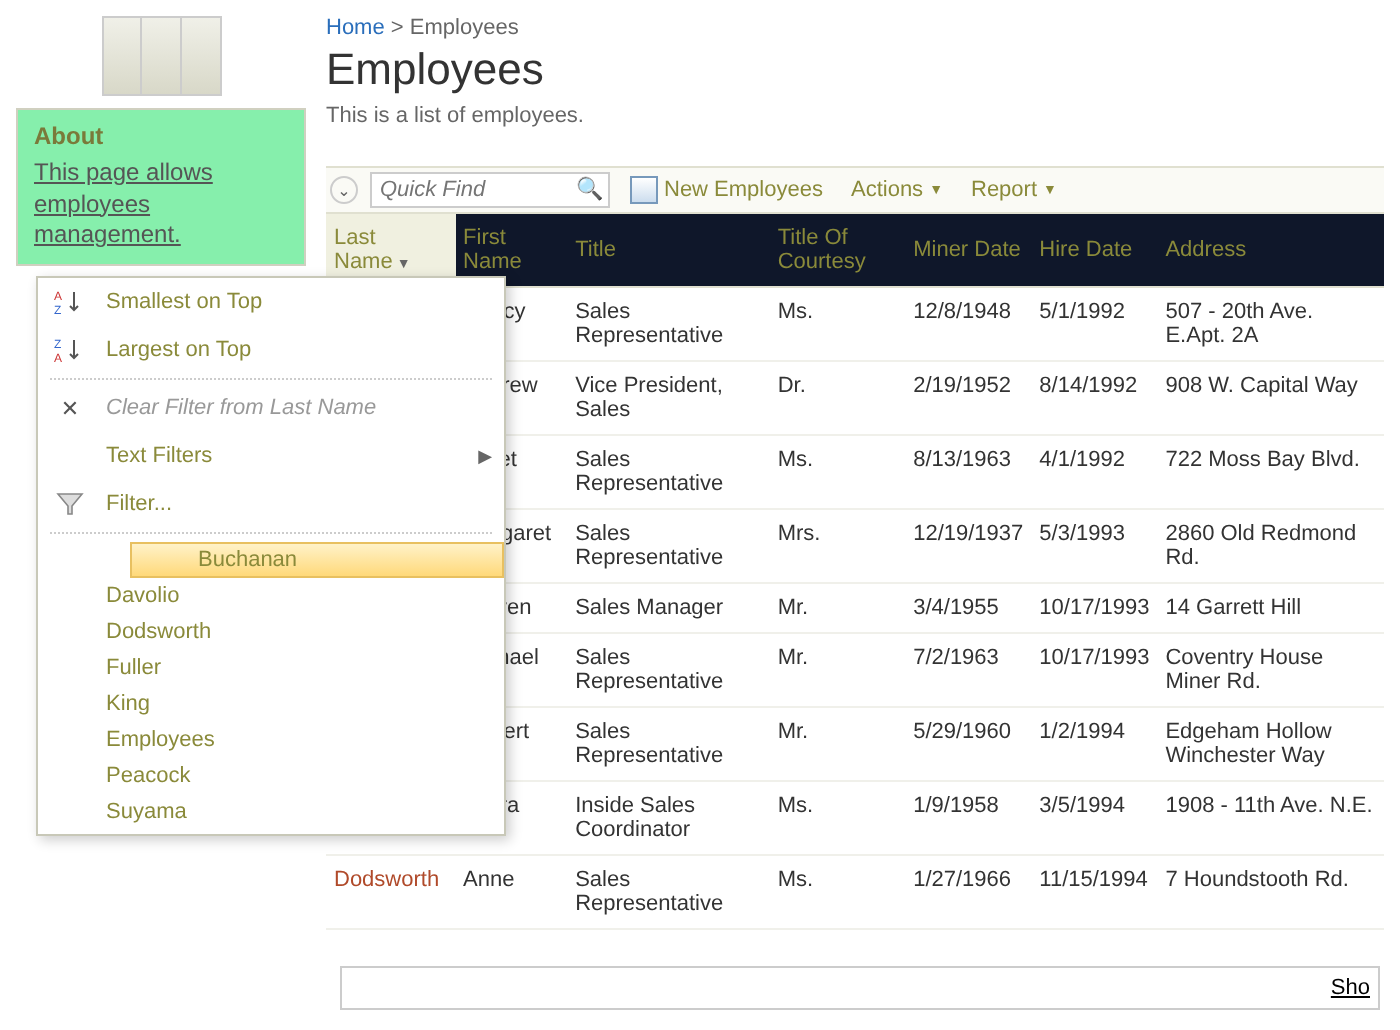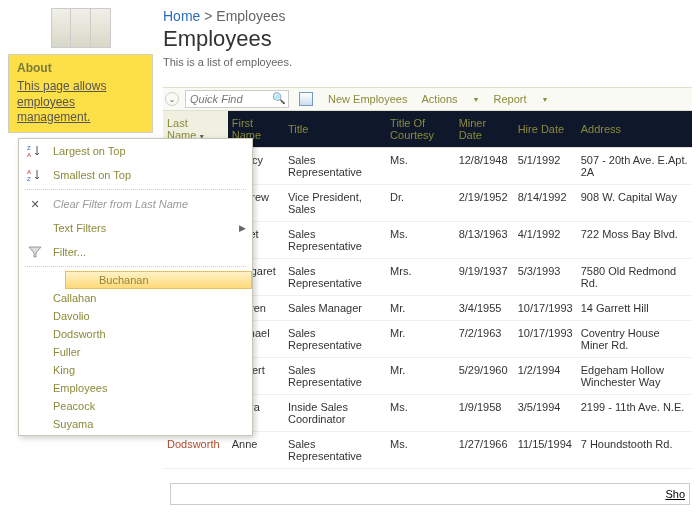--- a/index.html
+++ b/index.html
@@ -2,34 +2,34 @@
 <html><head>
 <meta charset="utf-8">
 <style>
 * { box-sizing: border-box; margin: 0; padding: 0; }
 body { font-family: "Segoe UI", Tahoma, sans-serif; font-size: 12px; color: #333; background: #fff; width: 700px; height: 515px; overflow: hidden; position: relative; }
 .page { display: flex; padding: 8px; gap: 10px; height: 100%; }
 .sidebar { width: 145px; flex-shrink: 0; }
 .sidebar-logo { width: 60px; height: 40px; margin: 0 auto 6px; background: linear-gradient(#f0f0e8, #d8d8c8); border: 1px solid #ccc; display: flex; }
 .sidebar-logo span { flex: 1; border-right: 1px solid #ccc; }
 .sidebar-logo span:last-child { border-right: none; }
-.about-box { background: #fde047; border: 1px solid #d0d0c0; padding: 6px 8px; }
+.about-box { background: #86efac; border: 1px solid #d0d0c0; padding: 6px 8px; }
 .about-title { color: #7a7a3a; font-weight: bold; margin-bottom: 4px; font-size: 12px; }
 .about-text { font-size: 12px; color: #555; line-height: 1.3; text-decoration: underline; }
 .main { flex: 1; min-width: 0; }
-.breadcrumb { font-size: 14px; color: #666; margin-bottom: 2px; }
+.breadcrumb { font-size: 11px; color: #666; margin-bottom: 2px; }
 .breadcrumb a { color: #2a6ebb; text-decoration: none; }
 .page-title { font-size: 22px; font-weight: normal; color: #333; margin-bottom: 4px; }
 .page-desc { font-size: 11px; color: #666; margin-bottom: 19px; }
 .toolbar { display: flex; align-items: center; gap: 6px; padding: 2px 0; border-top: 1px solid #e0e0d0; border-bottom: 1px solid #e0e0d0; background: #fafaf5; height: 24px; }
 .toolbar-chev { width: 14px; height: 14px; border: 1px solid #ccc; border-radius: 7px; display: flex; align-items: center; justify-content: center; font-size: 8px; color: #666; margin-left: 2px; cursor: pointer; }
-.quick-find { position: relative; width: 104px; }
+.quick-find { position: relative; width: 120px; }
 .quick-find input { width: 100%; height: 18px; border: 1px solid #ccc; padding: 0 18px 0 4px; font-size: 11px; font-style: italic; color: #888; }
 .quick-find .mag { position: absolute; right: 3px; top: 2px; font-size: 11px; color: #666; cursor: pointer; }
-.tb-link { color: #8a8a3a; font-size: 11px; cursor: pointer; display: flex; align-items: center; gap: 15px; padding: 0 4px; }
+.tb-link { color: #8a8a3a; font-size: 11px; cursor: pointer; display: flex; align-items: center; gap: 3px; padding: 0 4px; }
 .tb-link .dd { font-size: 7px; }
 .tb-icon { width: 14px; height: 14px; display: inline-block; }
 .new-icon { background: linear-gradient(#fff,#cde); border: 1px solid #79b; }
 .table-wrap { overflow: auto; max-height: 380px; }
 table { width: 100%; border-collapse: collapse; font-size: 11px; }
 th { text-align: left; padding: 6px 4px; color: #8a8a3a; font-weight: normal; border-bottom: 1px solid #e0e0d0; background: #0f172a; cursor: pointer; white-space: normal; }
 th.sorted { background: #f0f0e0; }
 th .dd { font-size: 7px; color: #666; margin-left: 2px; }
 td { padding: 6px 4px; border-bottom: 1px solid #f0f0ea; vertical-align: top; }
 td.lastname { color: #2a6ebb; cursor: pointer; }
@@ -131,23 +131,23 @@
               <td>Ms.</td>
               <td>8/13/1963</td>
               <td>4/1/1992</td>
               <td>722 Moss Bay Blvd.</td>
             </tr>
             <tr>
               <td class="lastname "></td>
               <td>Margaret</td>
               <td>Sales Representative</td>
               <td>Mrs.</td>
-              <td>9/19/1937</td>
+              <td>12/19/1937</td>
               <td>5/3/1993</td>
-              <td>7580 Old Redmond Rd.</td>
+              <td>2860 Old Redmond Rd.</td>
             </tr>
             <tr>
               <td class="lastname "></td>
               <td>Steven</td>
               <td>Sales Manager</td>
               <td>Mr.</td>
               <td>3/4/1955</td>
               <td>10/17/1993</td>
               <td>14 Garrett Hill</td>
             </tr>
@@ -169,58 +169,58 @@
               <td>1/2/1994</td>
               <td>Edgeham Hollow Winchester Way</td>
             </tr>
             <tr>
               <td class="lastname "></td>
               <td>Laura</td>
               <td>Inside Sales Coordinator</td>
               <td>Ms.</td>
               <td>1/9/1958</td>
               <td>3/5/1994</td>
-              <td>2199 - 11th Ave. N.E.</td>
+              <td>1908 - 11th Ave. N.E.</td>
             </tr>
             <tr>
               <td class="lastname sel">Dodsworth</td>
               <td>Anne</td>
               <td>Sales Representative</td>
               <td>Ms.</td>
               <td>1/27/1966</td>
               <td>11/15/1994</td>
               <td>7 Houndstooth Rd.</td>
             </tr>
           </tbody>
       </table>
     </div>
   </div>
 </div>
 
 <div class="filter-menu">
+  <div class="fm-row">
+    <span class="fm-icon">
+      <svg class="sorticon" viewBox="0 0 16 14">
+          <text x="0" y="6" font-size="6" fill="#c33">A</text>
+          <text x="0" y="13" font-size="6" fill="#36c">Z</text>
+          <path d="M10 2 L10 11 M8 9 L10 11 L12 9" stroke="#555" fill="none" stroke-width="1"></path>
+        </svg>
+    </span>
+    <span class="fm-label">Smallest on Top</span>
+  </div>
   <div class="fm-row">
     <span class="fm-icon">
       <svg class="sorticon" viewBox="0 0 16 14">
           <text x="0" y="6" font-size="6" fill="#36c">Z</text>
           <text x="0" y="13" font-size="6" fill="#c33">A</text>
           <path d="M10 2 L10 11 M8 9 L10 11 L12 9" stroke="#555" fill="none" stroke-width="1"></path>
         </svg>
     </span>
     <span class="fm-label">Largest on Top</span>
   </div>
-  <div class="fm-row">
-    <span class="fm-icon">
-      <svg class="sorticon" viewBox="0 0 16 14">
-          <text x="0" y="6" font-size="6" fill="#c33">A</text>
-          <text x="0" y="13" font-size="6" fill="#36c">Z</text>
-          <path d="M10 2 L10 11 M8 9 L10 11 L12 9" stroke="#555" fill="none" stroke-width="1"></path>
-        </svg>
-    </span>
-    <span class="fm-label">Smallest on Top</span>
-  </div>
   <div class="fm-sep"></div>
   <div class="fm-row">
     <span class="fm-icon">✕</span>
     <span class="fm-label disabled">Clear Filter from Last Name</span>
   </div>
   <div class="fm-row">
     <span class="fm-icon"></span>
     <span class="fm-label">Text Filters</span>
     <span class="fm-arrow">▶</span>
   </div>
@@ -228,21 +228,20 @@
     <span class="fm-icon">
       <svg width="14" height="14" viewBox="0 0 14 14">
           <path d="M1 2 L13 2 L8 8 L8 12 L6 12 L6 8 Z" fill="#ddd" stroke="#888" stroke-width="0.8"></path>
         </svg>
     </span>
     <span class="fm-label">Filter...</span>
   </div>
   <div class="fm-sep"></div>
   <div class="fm-values" id="fm-values">
       <div class="fm-val hl">Buchanan</div>
-      <div class="fm-val">Callahan</div>
       <div class="fm-val">Davolio</div>
       <div class="fm-val">Dodsworth</div>
       <div class="fm-val">Fuller</div>
       <div class="fm-val">King</div>
       <div class="fm-val">Employees</div>
       <div class="fm-val">Peacock</div>
       <div class="fm-val">Suyama</div>
     </div>
 </div>
 

